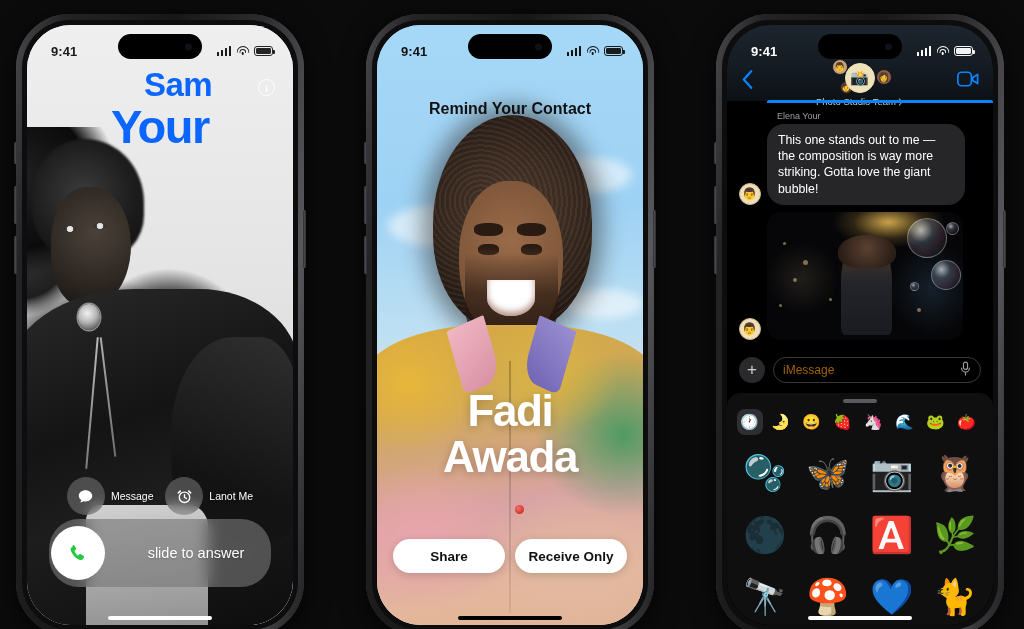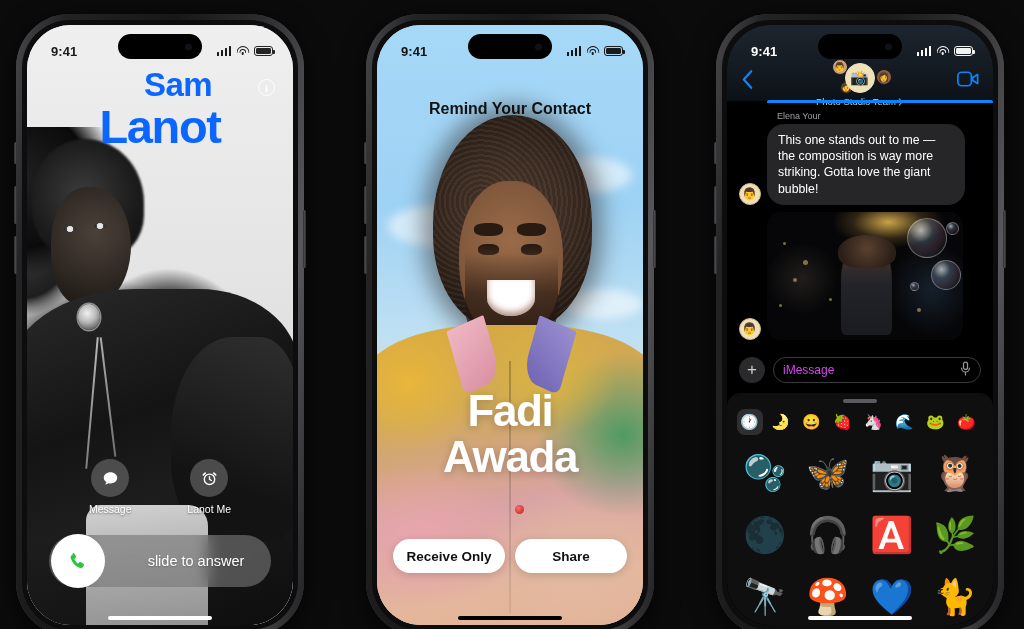--- a/index.html
+++ b/index.html
@@ -93,25 +93,25 @@
   .p1-name { position:absolute; z-index:14; top:44px; left:0; right:0; text-align:center;
              color:#0a66ff; line-height:.98; }
   .p1-first { font-size:33px; font-weight:700; letter-spacing:-.6px;padding-left:36px; }
   .p1-last  { font-size:47px; font-weight:800; letter-spacing:-1.4px; margin-top:3px; }
   .p1-info { position:absolute; z-index:15; top:54px; right:18px; width:17px; height:17px;
              border:1.4px solid rgba(255,255,255,.92); border-radius:50%;
              color:rgba(255,255,255,.95); font-size:11px; font-weight:700; font-family:"Liberation Serif",serif;
              display:flex; align-items:center; justify-content:center; }
   .p1-actions { position:absolute; z-index:15; bottom:110px; left:0; right:0;
                 display:flex; justify-content:space-around; padding:0 34px; }
-  .p1-act { display:flex; flex-direction:column; align-items:center; gap:6px; }
+  .p1-act { display:flex; flex-direction:row; align-items:center; gap:6px; }
   .p1-act .circ { width:38px; height:38px; border-radius:50%; background:rgba(120,120,120,.55);
                   backdrop-filter:blur(6px); display:flex; align-items:center; justify-content:center; }
   .p1-act .lbl { font-size:10.5px; color:#fff; text-shadow:0 1px 2px rgba(0,0,0,.5); }
-  .p1-slider { position:absolute; z-index:15; left:22px; right:22px; bottom:38px; height:52px;
+  .p1-slider { position:absolute; z-index:15; left:22px; right:22px; bottom:38px; height:68px;
                border-radius:30px; background:rgba(120,120,120,.62); backdrop-filter:blur(8px);
                display:flex; align-items:center;gap:40px; }
   .p1-knob { width:54px; height:54px; border-radius:50%; background:#fff; margin-left:2px;
              display:flex; align-items:center; justify-content:center; flex:none; }
   .p1-slidetext { flex:1; text-align:center; color:#fff; font-size:14.5px; margin-right:24px;
                   text-shadow:0 1px 2px rgba(0,0,0,.25); }
 
   
   #phone2 { left:366px; top:14px; width:288px; height:622px; }
   .p2-screen { position:absolute; inset:0; background:#9fd4f5; overflow:hidden; }
@@ -216,21 +216,21 @@
   .ph-bub { position:absolute; border-radius:50%;
      background:radial-gradient(circle at 34% 30%, rgba(255,255,255,.65) 0%, rgba(180,220,255,.22) 32%, rgba(255,170,220,.14) 58%, rgba(255,255,255,.05) 78%);
      border:1px solid rgba(255,255,255,.32); }
   .ph-spark { position:absolute; border-radius:50%; background:rgba(220,190,130,.55); }
 
   .p3-inputrow { flex:none; display:flex; align-items:center; gap:8px; padding:8px 12px 10px 12px; }
   .p3-plus { width:26px; height:26px; border-radius:50%; background:#2a2a2c; color:#cfd0d3;
              display:flex; align-items:center; justify-content:center; font-size:17px; flex:none; line-height:0;}
   .p3-field { flex:1; height:26px; border-radius:14px; border:1px solid #3a3a3d;
               display:flex; align-items:center; padding:0 9px; justify-content:space-between; }
-  .p3-fieldtext { font-size:12px; color:#d946ef; }
+  .p3-fieldtext { font-size:12px; color:#a16207; }
 
   .p3-picker { flex:none; background:#0f0f10; border-radius:14px 14px 0 0; padding:6px 0 0 0; height:232px; }
   .p3-grab { width:34px; height:4px; border-radius:3px; background:#5b5b5f; margin:0 auto 6px auto; }
   .p3-tabs { display:flex; align-items:center; gap:5px; padding:0 8px 8px 10px; overflow:hidden; }
   .p3-tab { width:26px; height:26px; border-radius:50%; flex:none;
             display:flex; align-items:center; justify-content:center; font-size:15px; }
   .p3-tab.sel { border-radius:8px; background:#2f2f31; }
   .p3-grid { display:grid; grid-template-columns:repeat(4,1fr); row-gap:6px; padding:2px 6px; }
   .p3-cell { height:56px; display:flex; align-items:center; justify-content:center; font-size:35px; }
 </style>
@@ -282,21 +282,21 @@
                 <i></i>
               </span>
           </div>
         </div>
         <div class="dyn-island"></div>
 
         <div class="p1-info">i</div>
 
         <div class="p1-name">
           <div class="p1-first">Sam</div>
-          <div class="p1-last">Lanot</div>
+          <div class="p1-last">Your</div>
         </div>
 
         <div class="p1-actions">
           <div class="p1-act">
             <div class="circ">
               <svg width="19" height="19" viewBox="0 0 24 24">
                   <path d="M12 4.2c-4.7 0-8.5 3.1-8.5 6.9 0 2.2 1.3 4.2 3.3 5.4-.2 1-.8 2.2-1.7 3.1 1.7-.2 3.3-.9 4.4-1.7.8.2 1.6.3 2.5.3 4.7 0 8.5-3.1 8.5-6.9S16.7 4.2 12 4.2z" fill="#fff"></path>
                 </svg>
             </div>
             <div class="lbl">Message</div>
@@ -379,22 +379,22 @@
 
         <div class="p2-title">Remind Your Contact</div>
 
         <div class="p2-name">
           <span class="n1">Fadi</span>
           <span class="n2">Awada</span>
         </div>
 
 
         <div class="p2-buttons">
+          <div class="p2-btn">Share</div>
           <div class="p2-btn">Receive Only</div>
-          <div class="p2-btn">Share</div>
         </div>
 
         <div class="home-ind" style="background:#000"></div>
       </div>
     </div>
   </div>
 
   <div class="phone" id="phone3">
     <div class="band"></div>
     <div class="btn-side btn-left" style="top:128px;height:22px"></div>

